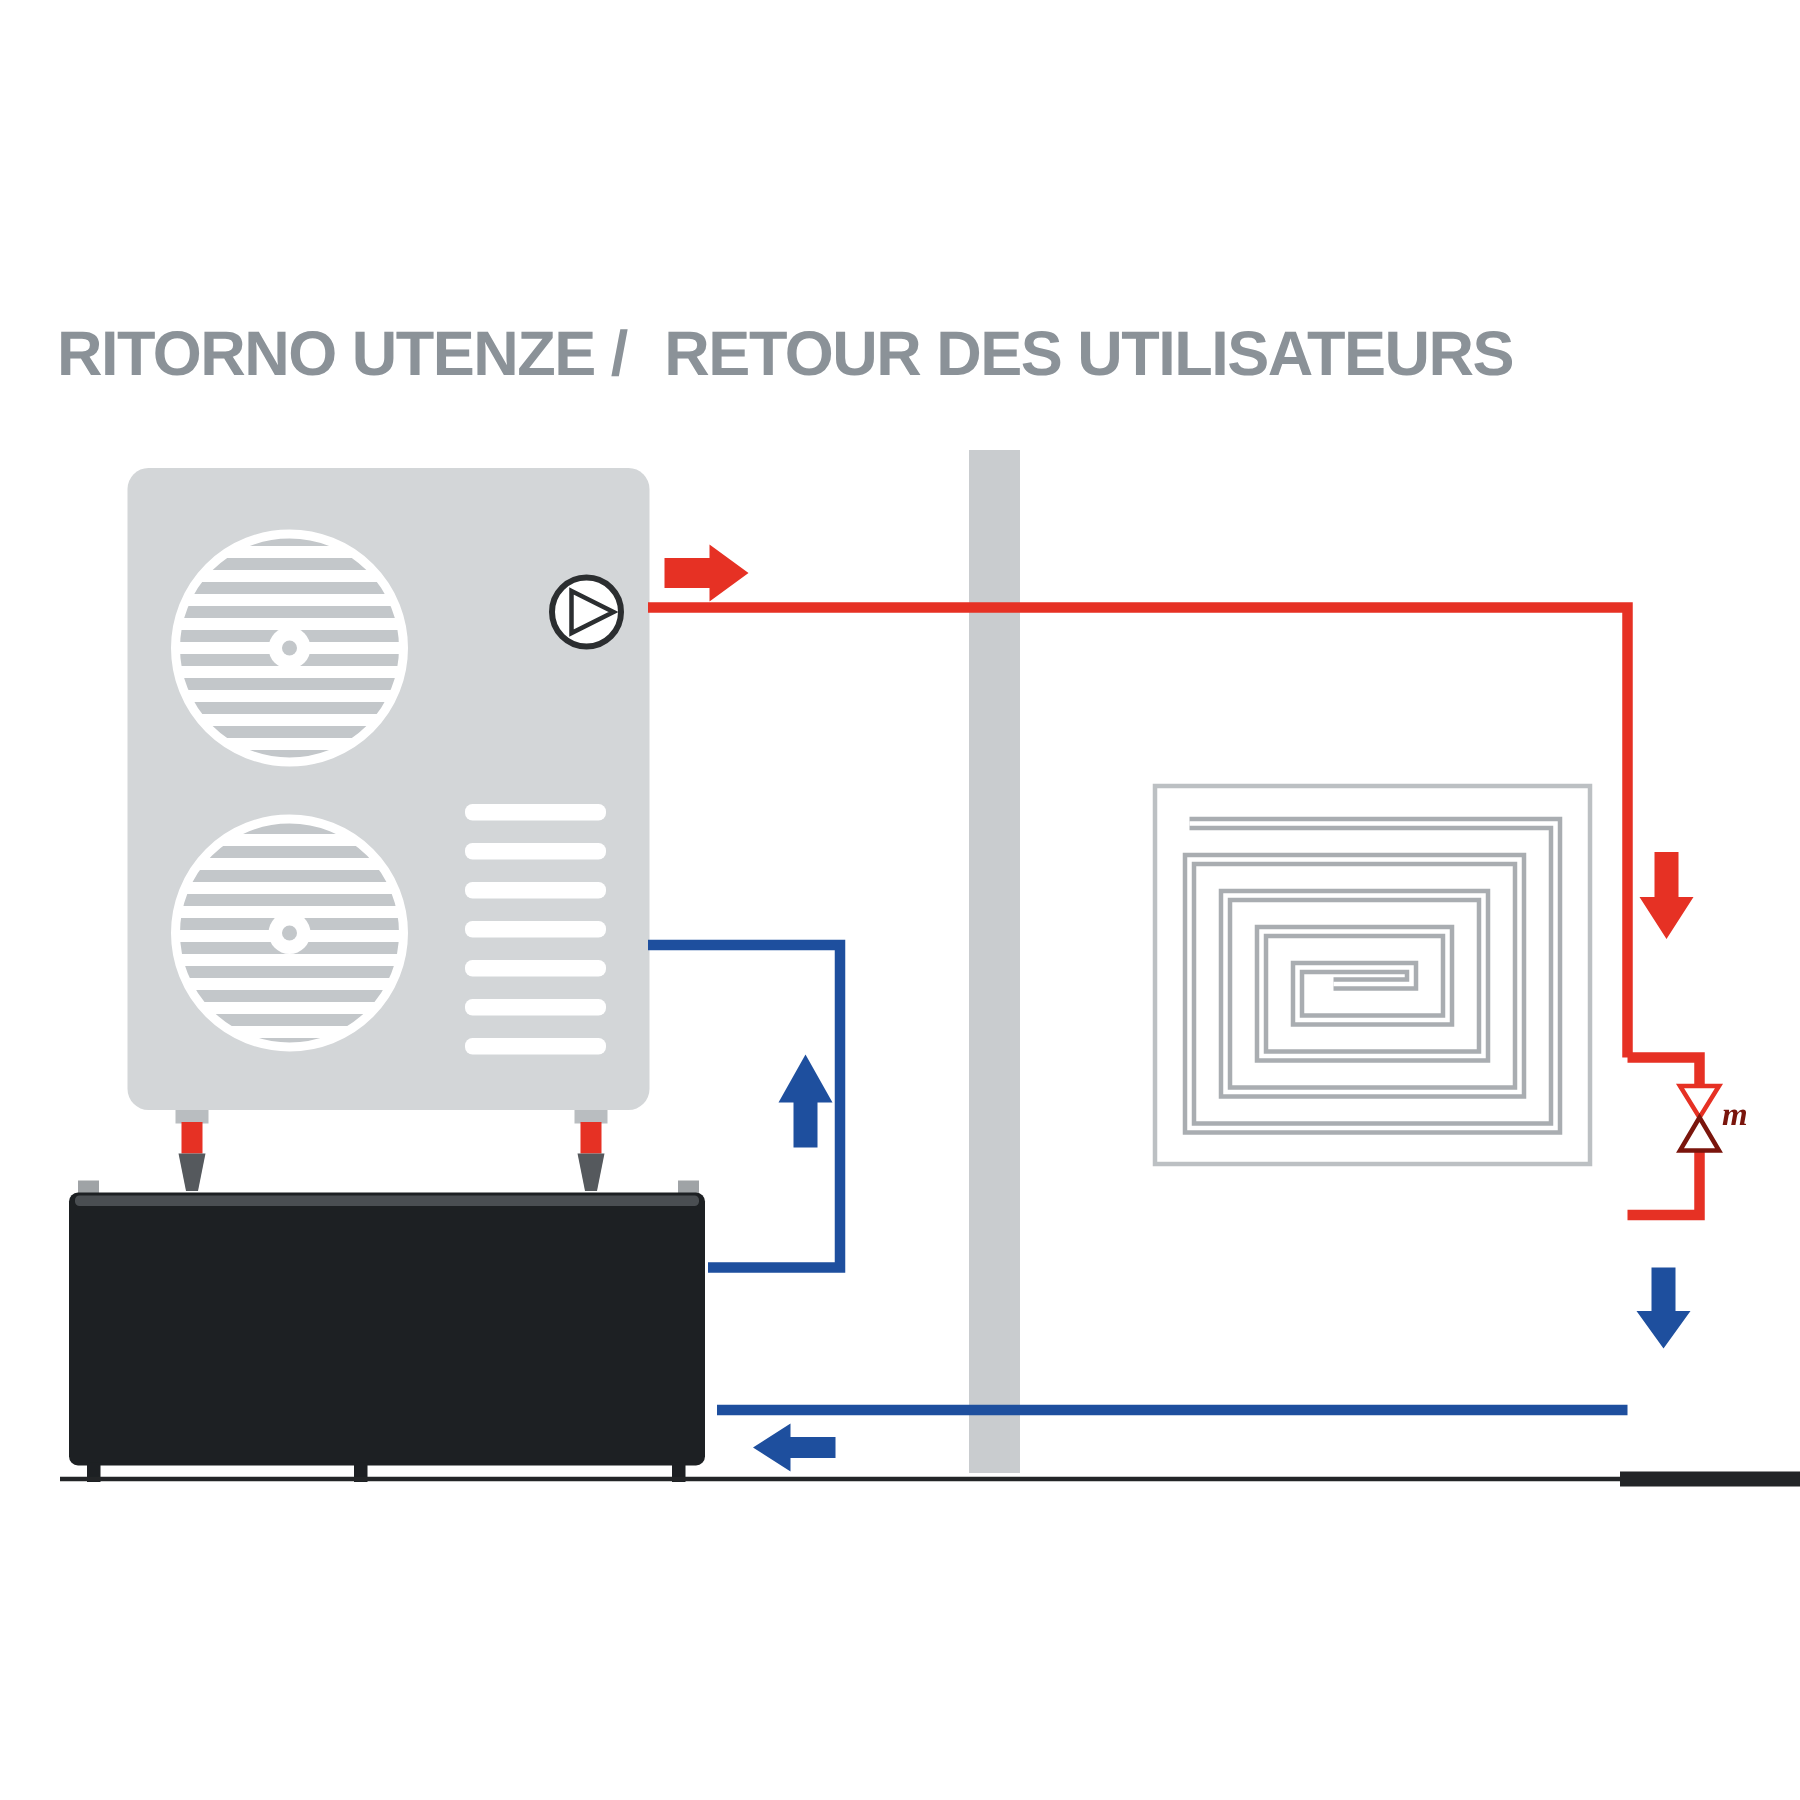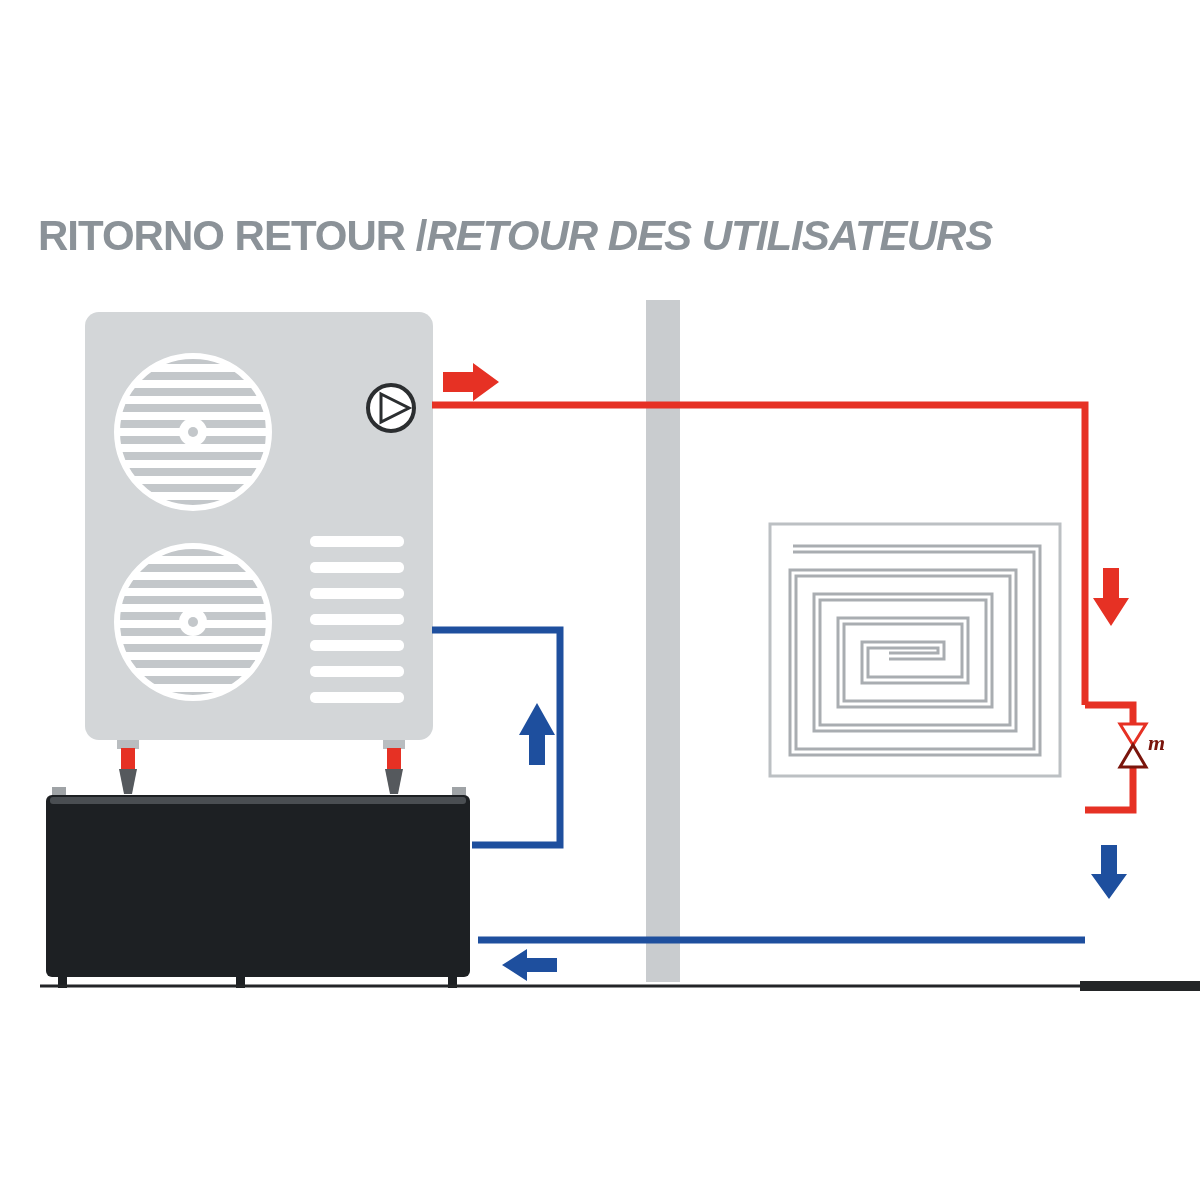--- a/index.html
+++ b/index.html
@@ -19,43 +19,42 @@
     position: absolute;
     left: 38px;
     top: 212px;
     font-size: 42px;
     font-weight: bold;
     letter-spacing: -1px;
     color: var(--title-gray);
     white-space: nowrap;
   }
   #diagram-title .t2 {
-    font-style: italic;
-    margin-left: 0;
+    margin-left: 25px;
   }
   svg { position: absolute; left: 0; top: 0; }
   .pipe-red  { stroke: var(--red);  stroke-width: 7; fill: none; }
   .pipe-blue { stroke: var(--blue); stroke-width: 7; fill: none; }
   .arrow-red  { fill: var(--red); }
   .arrow-blue { fill: var(--blue); }
   .motor-label {
     font-family: "Liberation Serif", serif;
     font-style: italic;
     font-size: 22px;
     font-weight: bold;
     fill: var(--dark-red);
   }
 </style>
 </head>
 <body>
 
 <div id="page">
 
   <div id="diagram-title">
-    <span class="t1">RITORNO RETOUR /</span><span class="t2">RETOUR DES UTILISATEURS</span>
+    <span class="t1">RITORNO UTENZE /</span><span class="t2">RETOUR DES UTILISATEURS</span>
   </div>
 
   <svg width="1200" height="1200" viewBox="0 0 1200 1200">
 
     <defs>
       <pattern id="grille" width="12" height="16" patternUnits="userSpaceOnUse">
         <rect width="12" height="16" fill="#ffffff"></rect>
         <rect y="4" width="12" height="8" fill="var(--grille-gray)"></rect>
       </pattern>
     </defs>

